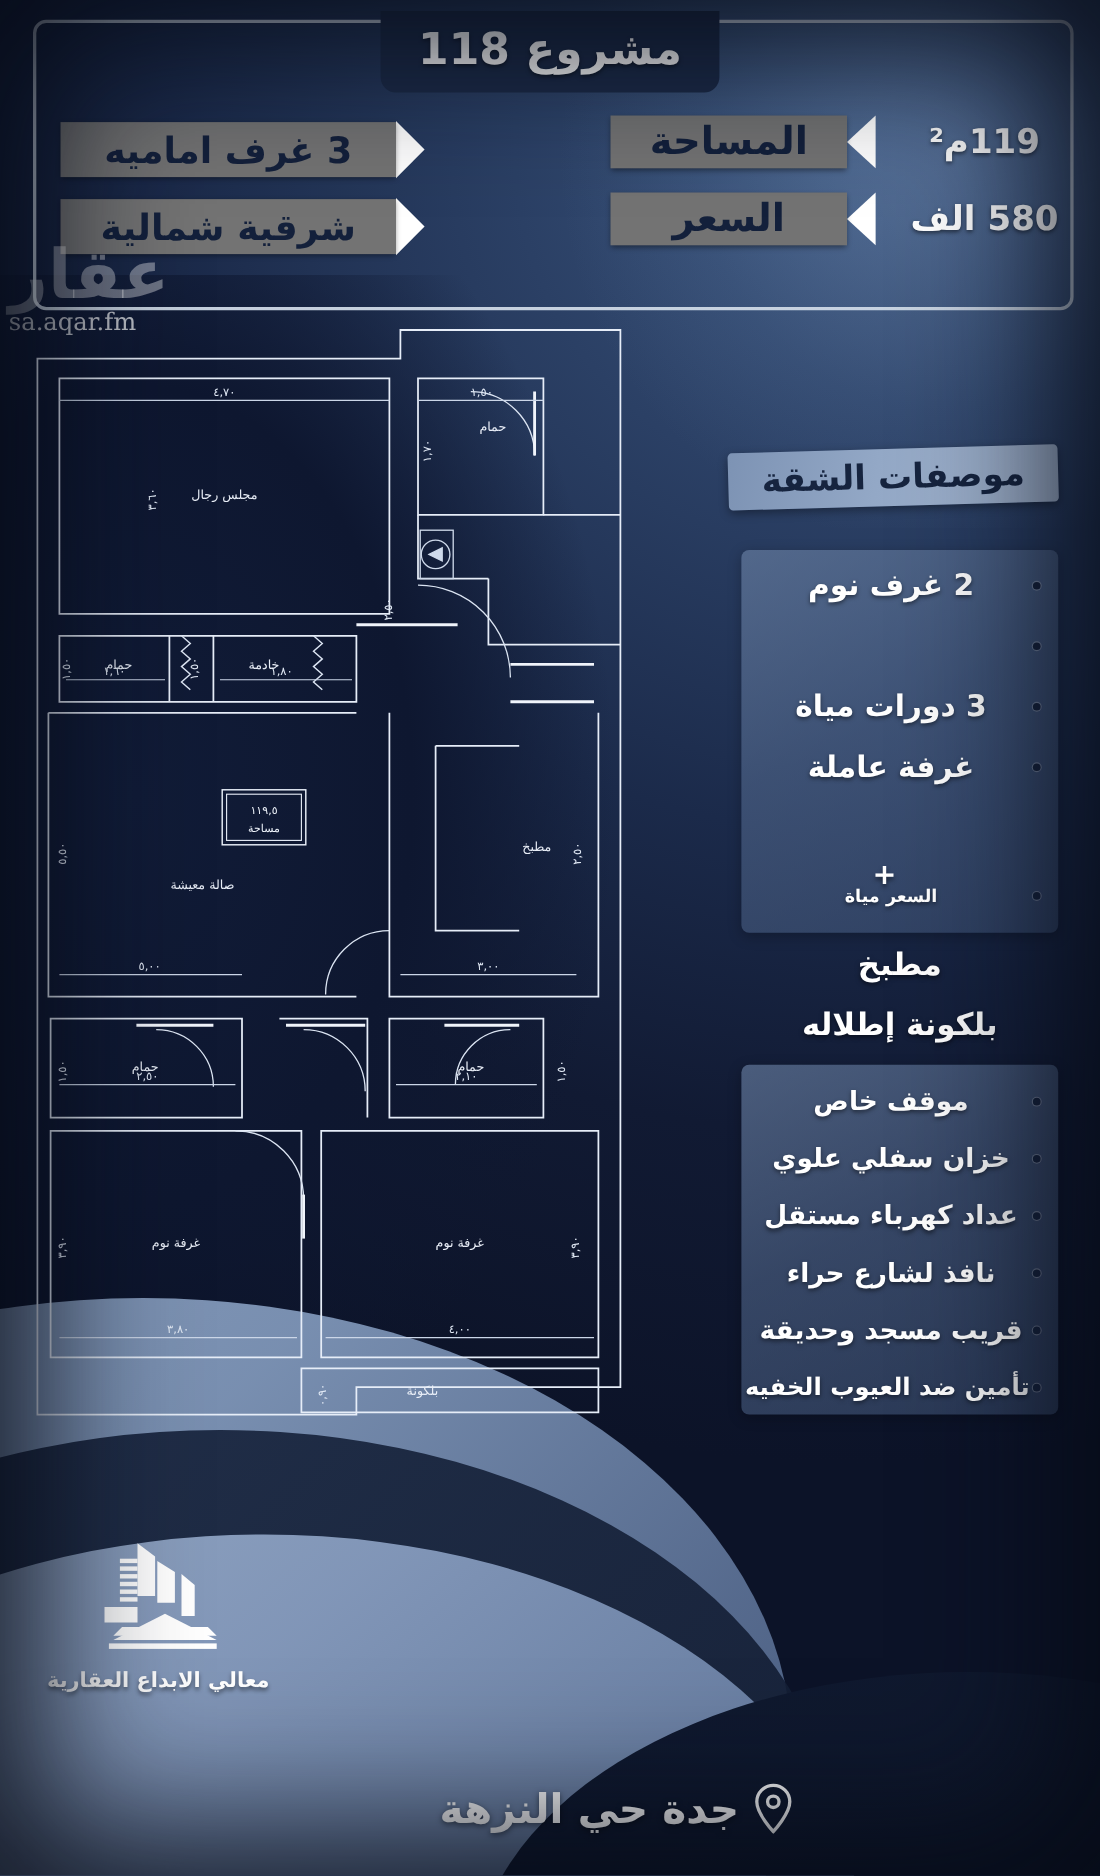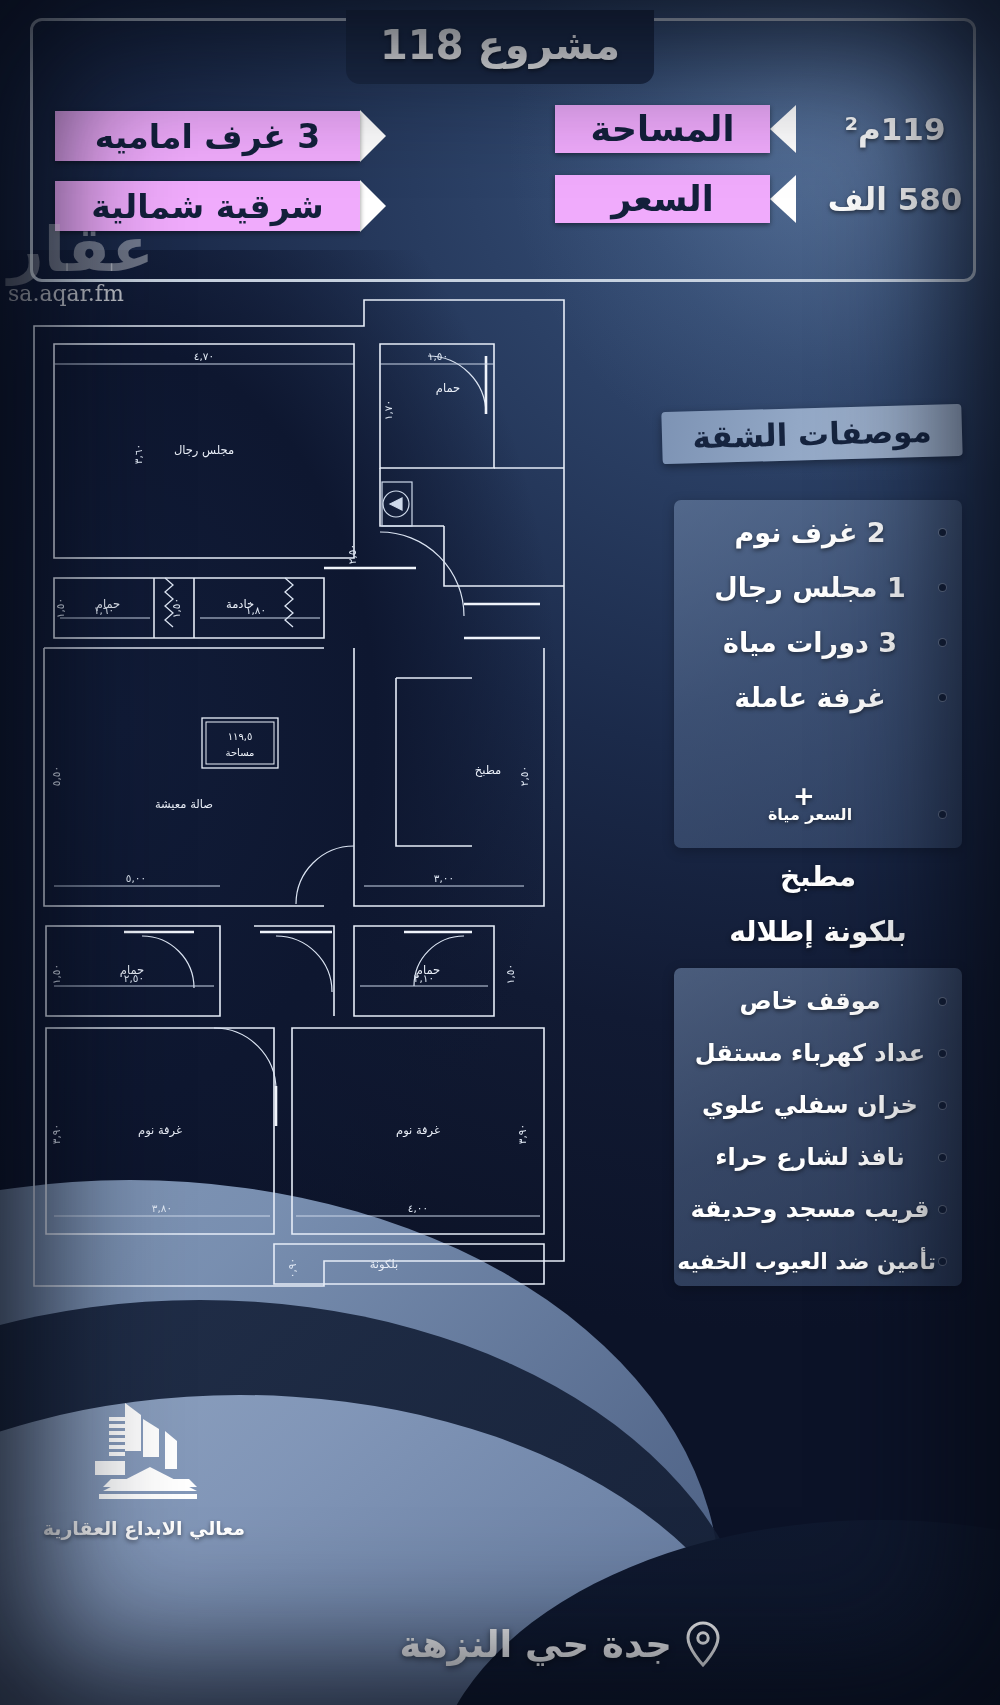--- a/index.html
+++ b/index.html
@@ -68,21 +68,21 @@
     background:#1c2b48;border-radius:0 0 14px 14px;
     padding:12px 34px 16px;
   }
   .title-tab .t{
     font-size:40px;font-weight:bold;color:#ffffff;letter-spacing:.5px;
     text-shadow:0 2px 4px rgba(0,0,0,.5);white-space:nowrap;
   }
 
   .chip-row{position:absolute;display:flex;align-items:center;}
   .chip-label{
-    background:#f0abfc;color:#13203b;font-weight:bold;
+    background:#737373;color:#13203b;font-weight:bold;
     display:flex;align-items:center;justify-content:center;
     box-shadow:0 2px 5px rgba(0,0,0,.45);
   }
   .chev{
     width:0;height:0;flex:0 0 auto;
   }
   .chip-value{
     color:#ffffff;font-weight:bold;text-shadow:0 2px 4px rgba(0,0,0,.55);
     display:flex;align-items:center;justify-content:center;white-space:nowrap;padding-left:24px;
   }
@@ -255,21 +255,20 @@
   </div>
 
   <div class="spec-box" id="spec-box-1"></div>
   <ul class="spec-list" id="spec-list-1">
     <li>
       <span class="bullet"></span>
       <span class="li-txt">2 غرف نوم</span>
     </li>
     <li>
       <span class="bullet"></span>
-      <span class="li-txt">1 مجلس رجال</span>
     </li>
     <li>
       <span class="bullet"></span>
       <span class="li-txt">3 دورات مياة</span>
     </li>
     <li>
       <span class="bullet"></span>
       <span class="li-txt">غرفة عاملة</span>
     </li>
   </ul>
@@ -285,25 +284,25 @@
   <div class="free-line" id="free-balcony">بلكونة إطلاله</div>
 
   <div class="spec-box" id="spec-box-2"></div>
   <ul class="spec-list" id="spec-list-2">
     <li>
       <span class="bullet"></span>
       <span class="li-txt">موقف خاص</span>
     </li>
     <li>
       <span class="bullet"></span>
+      <span class="li-txt">خزان سفلي علوي</span>
+    </li>
+    <li>
+      <span class="bullet"></span>
       <span class="li-txt">عداد كهرباء مستقل</span>
-    </li>
-    <li>
-      <span class="bullet"></span>
-      <span class="li-txt">خزان سفلي علوي</span>
     </li>
     <li>
       <span class="bullet"></span>
       <span class="li-txt">نافذ لشارع حراء</span>
     </li>
     <li>
       <span class="bullet"></span>
       <span class="li-txt">قريب مسجد وحديقة</span>
     </li>
     <li>

